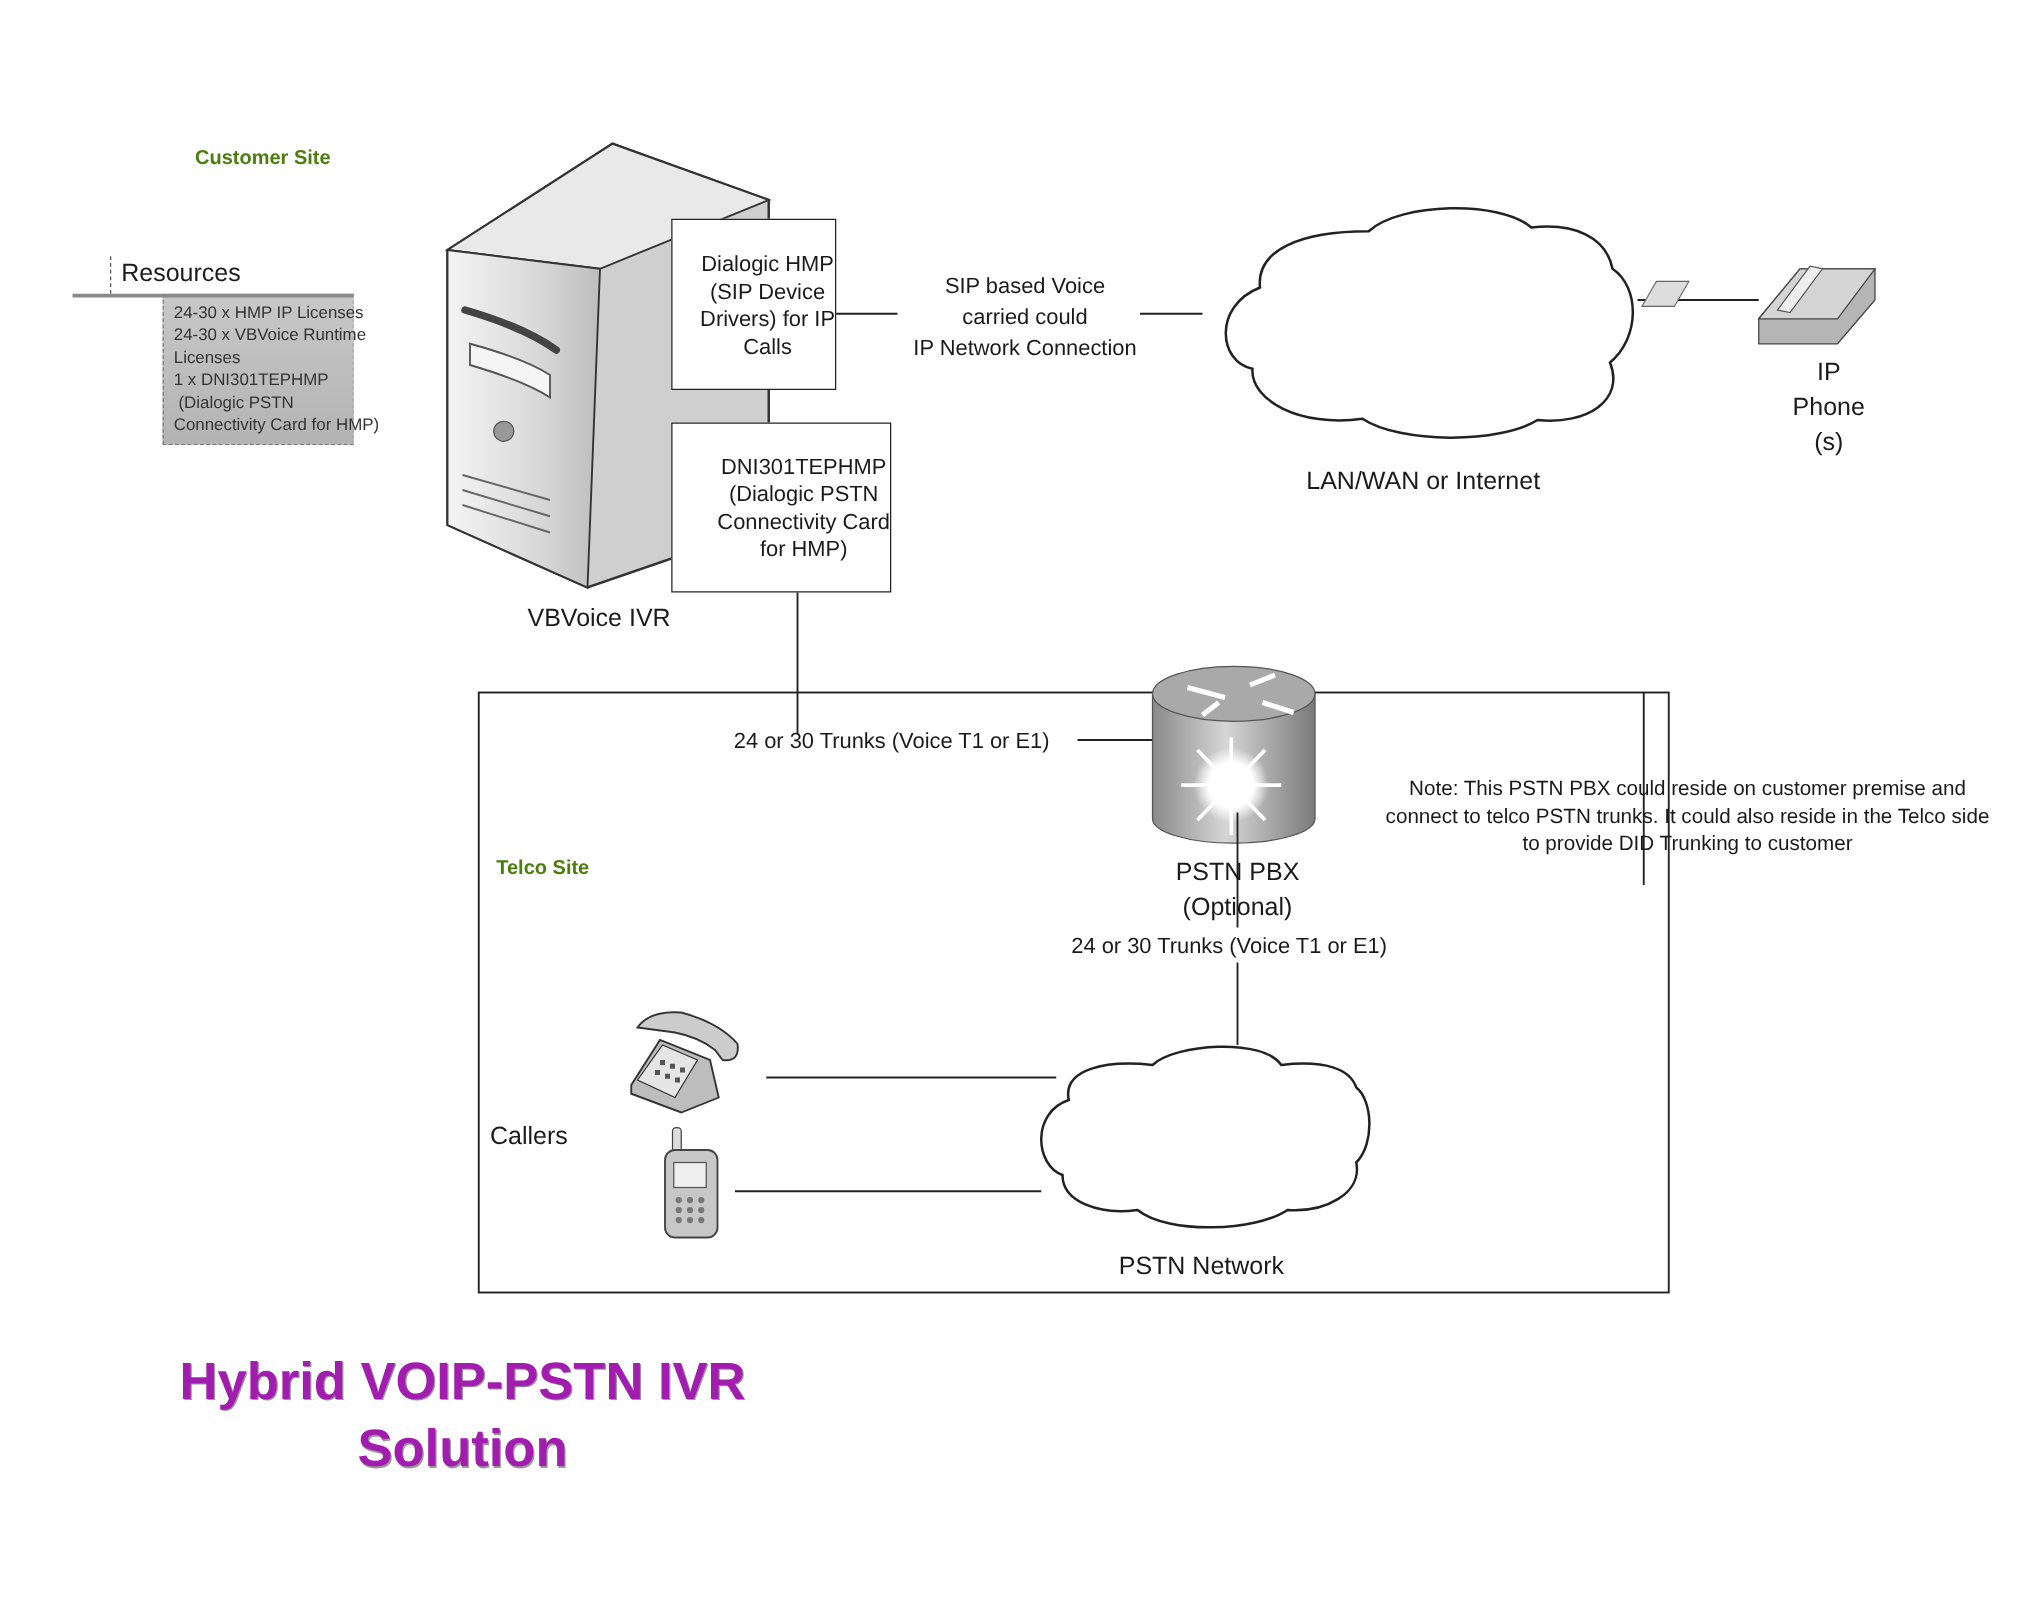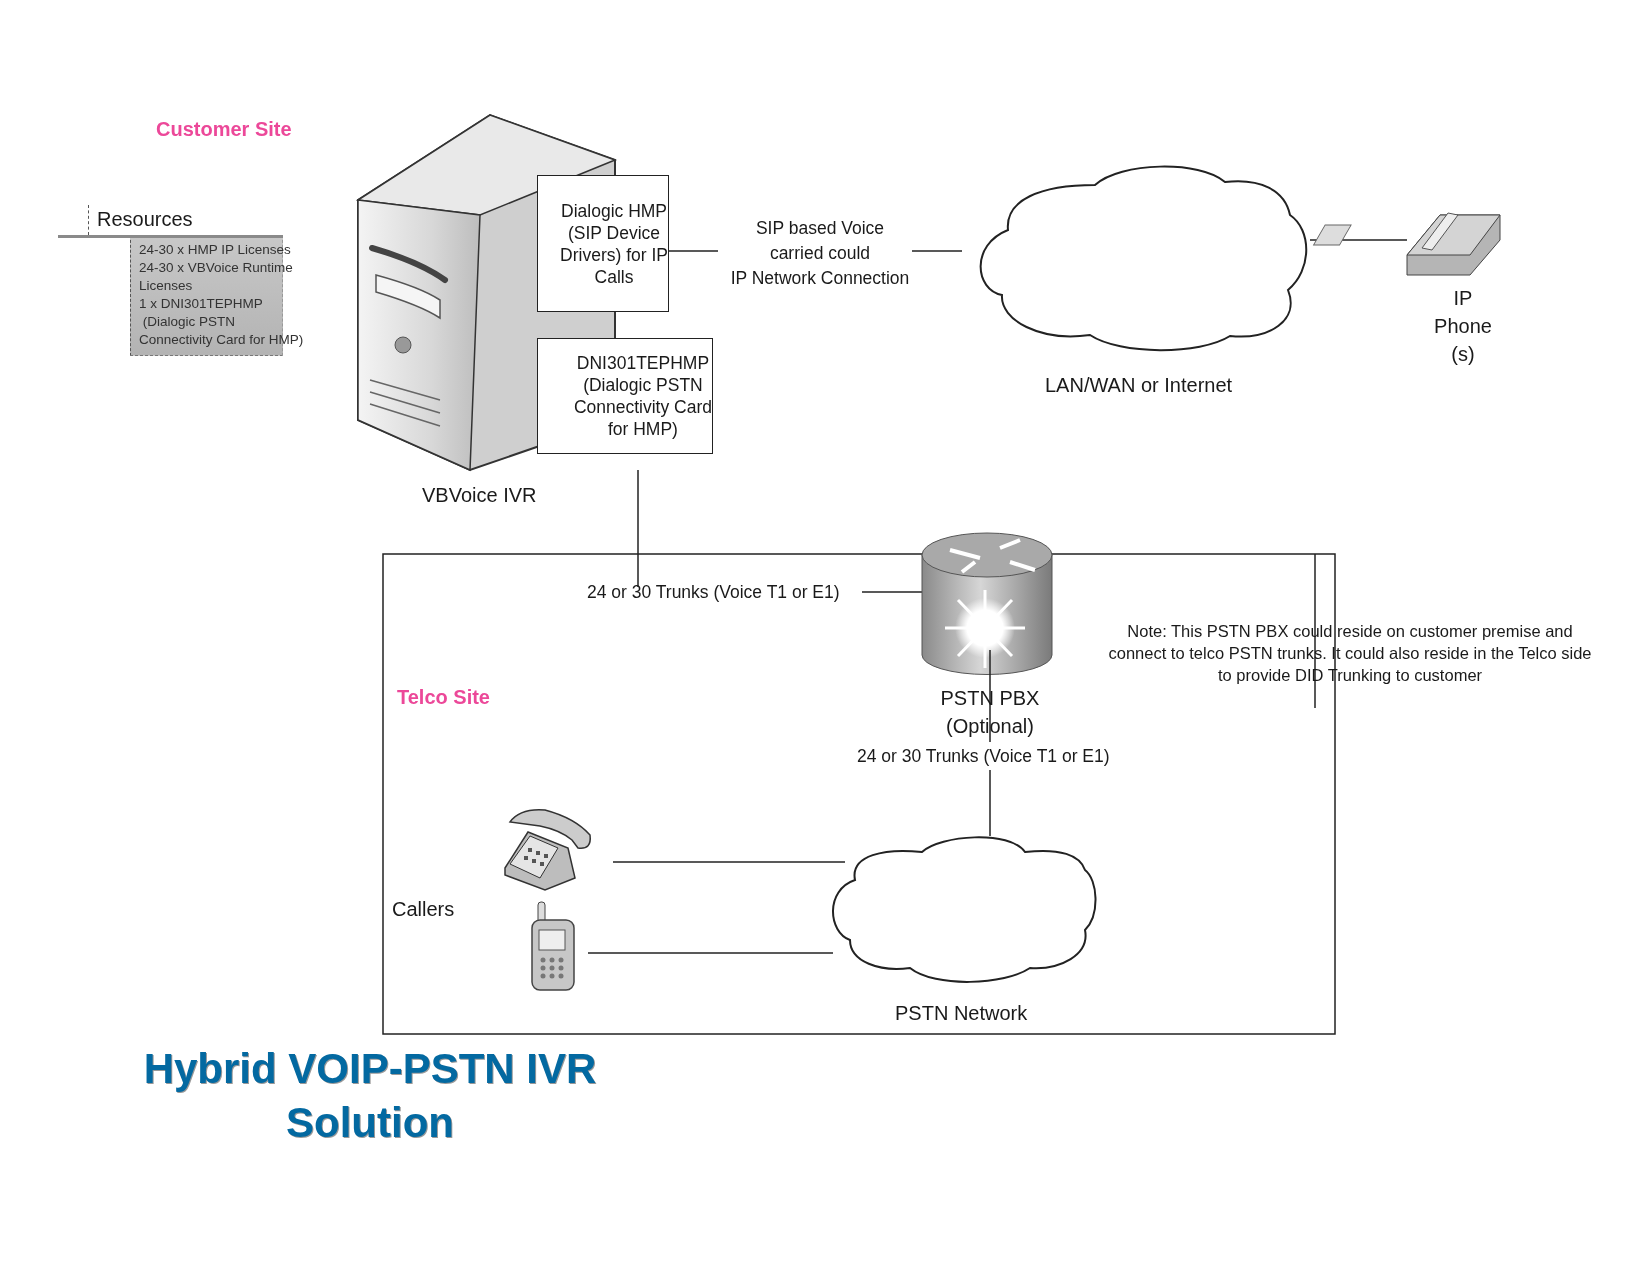--- a/index.html
+++ b/index.html
@@ -1,30 +1,30 @@
 <!DOCTYPE html>
 <html><head>
 <meta charset="utf-8">
 <style>
   html, body { margin:0; padding:0; background:#ffffff; }
   body { width:1632px; height:1280px; position:relative; overflow:hidden; font-family:"Liberation Sans", sans-serif; color:#1a1a1a; }
   #diagram { position:absolute; left:0; top:0; width:1632px; height:1280px; }
   .t { position:absolute; white-space:nowrap; }
   .center { text-align:center; }
-  .heading { font-weight:bold; font-size:20px; color:#ec4899; }
+  .heading { font-weight:bold; font-size:16px; color:#4d7c0f; }
   .lbl { font-size:20px; }
   .box { position:absolute; background:#fff; border:1.5px solid #222; box-sizing:border-box; display:flex; align-items:center; justify-content:flex-end; text-align:center; font-size:17.5px; line-height:22px; }
   .box span { display:block; }
   .res { position:absolute; left:88px; top:205px; width:195px; }
   .res-title { font-size:20px; padding-left:8px; height:30px; line-height:28px; border-left:1.5px dashed #555; }
   .res-body { background:linear-gradient(180deg,#c8c8c8 0%, #b3b3b3 100%); border-left:1.5px dashed #555; border-bottom:1px dashed #777; border-right:1px dashed #999; padding:6px 6px 6px 8px; font-size:13.5px; line-height:18px; color:#333;margin-left:42px; }
   .res-body div { white-space:nowrap; }
   .res-rule { position:absolute; left:-30px; top:30px; width:225px; height:3px; background:#8a8a8a; }
   .note { position:absolute; left:1100px; top:620px; width:500px; font-size:16.5px; line-height:22px; text-align:center; }
-  .title-big { position:absolute; left:110px; top:1042px; width:520px; text-align:center; font-weight:bold; font-size:42px; line-height:54px; color:#0369a1; text-shadow:1px 1px 0 #999; }
+  .title-big { position:absolute; left:110px; top:1078px; width:520px; text-align:center; font-weight:bold; font-size:42px; line-height:54px; color:#a21caf; text-shadow:1px 1px 0 #999; }
 </style>
 </head>
 <body>
 
 <div id="diagram">
 
   <svg width="1632" height="1280" style="position:absolute;left:0;top:0">
     <defs>
       <linearGradient id="srvFront" x1="0" y1="0" x2="1" y2="0">
         <stop offset="0" stop-color="#f4f4f4"></stop>
@@ -153,21 +153,21 @@
 
   <div class="box" style="left:537px;top:175px;width:132px;height:137px">
     <div>
       <span>Dialogic HMP</span>
       <span>(SIP Device</span>
       <span>Drivers) for IP</span>
       <span>Calls</span>
     </div>
   </div>
 
-  <div class="box" style="left:537px;top:338px;width:176px;height:116px">
+  <div class="box" style="left:537px;top:338px;width:176px;height:136px">
     <div>
       <span>DNI301TEPHMP</span>
       <span>(Dialogic PSTN</span>
       <span>Connectivity Card</span>
       <span>for HMP)</span>
     </div>
   </div>
 
   <div class="t lbl" style="left:422px;top:484px">VBVoice IVR</div>
 

